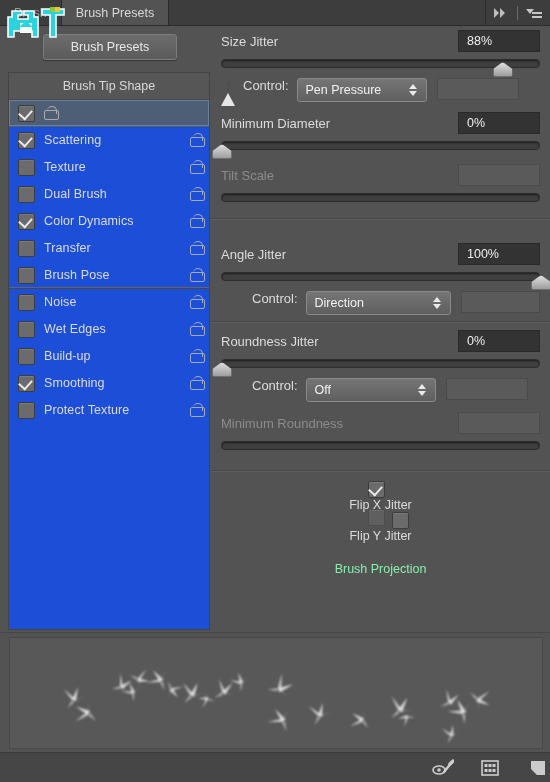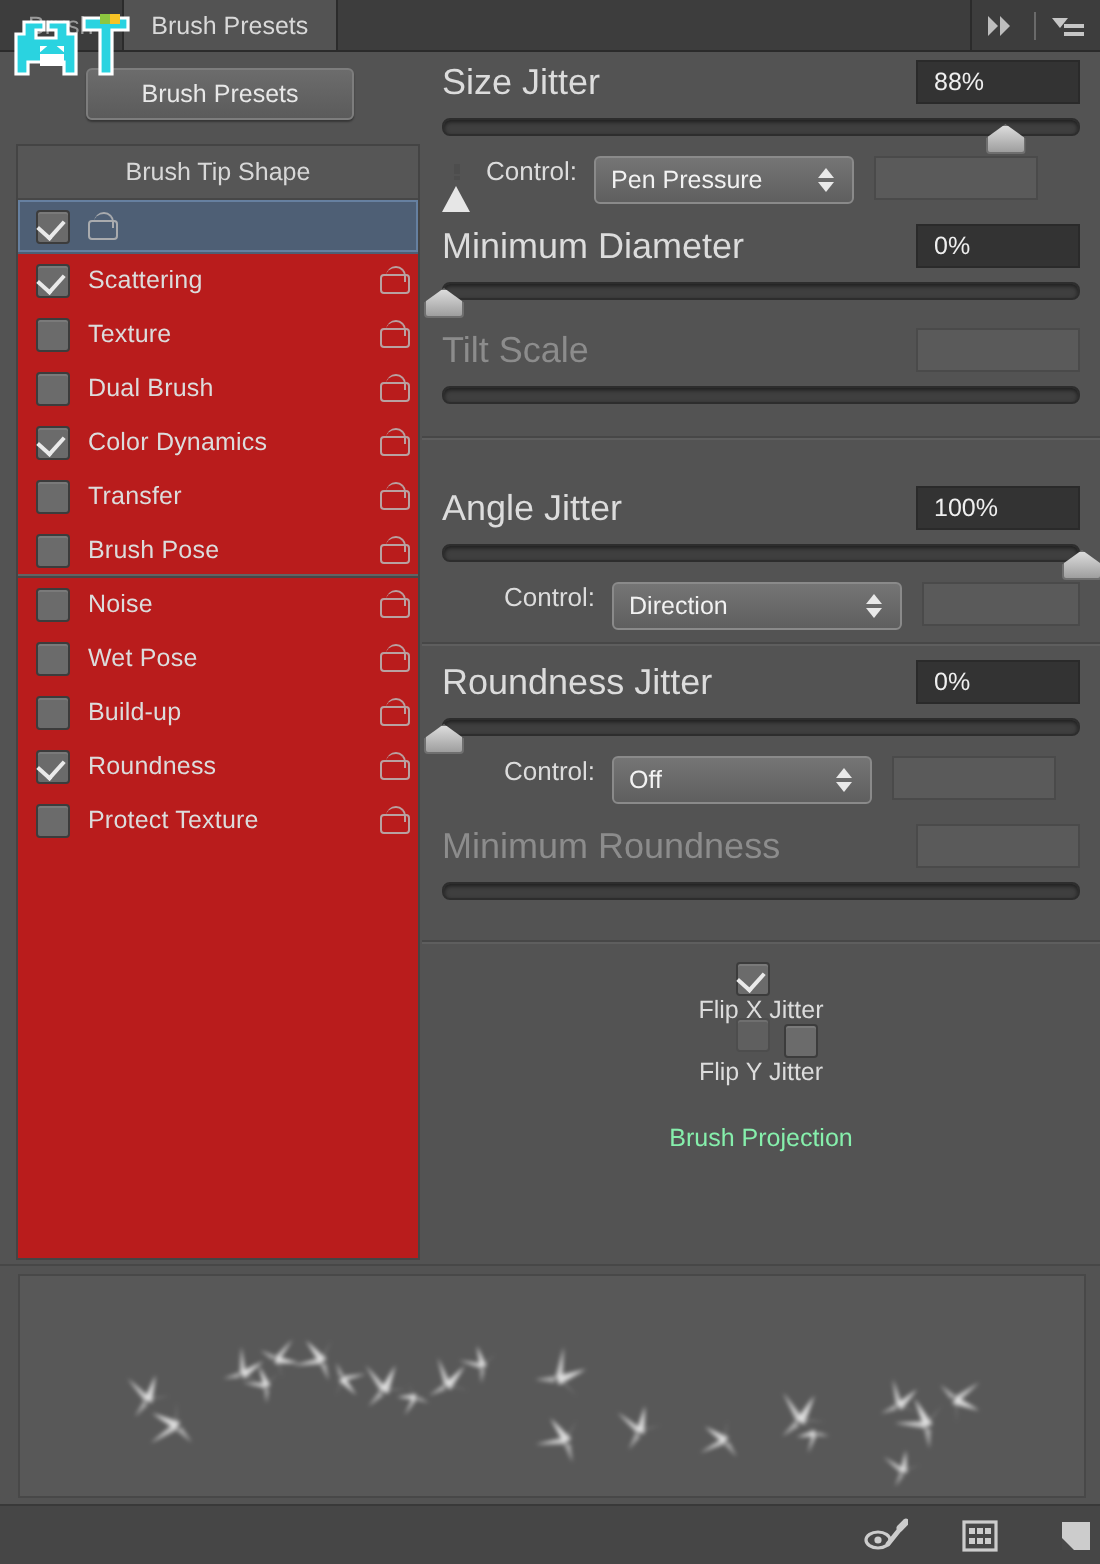--- a/index.html
+++ b/index.html
@@ -62,21 +62,21 @@
     background:linear-gradient(#6c6c6c,#5b5b5b);
     border:1px solid #7d7d7d;border-radius:3px;
     display:flex;align-items:center;justify-content:center;
     font-size:12.5px;color:#e8e8e8;
     box-shadow:0 1px 1px rgba(0,0,0,.35);
   }
 
   
   .leftcol{
     position:absolute;left:8px;top:72px;width:200px;height:556px;
-    background:#b91c1c;border:1px solid #444;
+    background:#1d4ed8;border:1px solid #444;
   }
   .list-head{
     height:26px;display:flex;align-items:center;justify-content:center;
     color:#d8d8d8;font-size:12.5px;
     background:#565656;border-bottom:1px solid #474747;
   }
   .lrow{
     height:26px;display:flex;align-items:center;
     padding:0 6px 0 9px;position:relative;
     border-bottom:1px solid transparent;
@@ -102,21 +102,21 @@
     border:1.6px solid #b9b9b9;border-bottom:none;border-radius:5px 5px 0 0;border-left:none;}
 
   
   .rightcol{
     position:absolute;left:211px;top:26px;width:339px;height:602px;
     background:#535353;
   }
   .vline{position:absolute;left:211px;top:26px;width:1px;height:602px;background:#474747;}
 
   .opt-row{position:relative;height:30px;display:flex;align-items:center;padding:0 10px 0 10px;}
-  .opt-label{font-size:18px;color:#dcdcdc;flex:1;}
+  .opt-label{font-size:13px;color:#dcdcdc;flex:1;}
   .opt-label.dim{color:#8c8c8c;}
   .valbox{
     width:82px;height:22px;background:#333333;border:1px solid #2a2a2a;
     display:flex;align-items:center;padding-left:8px;
     font-size:12.5px;color:#efefef;box-sizing:border-box;
   }
   .valbox.empty{background:#5a5a5a;border:1px solid #4a4a4a;}
 
   .slider-wrap{position:relative;height:22px;margin:0 10px;}
   .track{
@@ -301,37 +301,37 @@
     <div class="lrow">
       <span class="cb"></span>
       <span class="lbl">Noise</span>
       <span class="lock">
           <span class="shackle"></span>
           <span class="body"></span>
         </span>
     </div>
     <div class="lrow">
       <span class="cb"></span>
-      <span class="lbl">Wet Pose</span>
+      <span class="lbl">Wet Edges</span>
       <span class="lock">
           <span class="shackle"></span>
           <span class="body"></span>
         </span>
     </div>
     <div class="lrow">
       <span class="cb"></span>
       <span class="lbl">Build-up</span>
       <span class="lock">
           <span class="shackle"></span>
           <span class="body"></span>
         </span>
     </div>
     <div class="lrow">
       <span class="cb on"></span>
-      <span class="lbl">Roundness</span>
+      <span class="lbl">Smoothing</span>
       <span class="lock">
           <span class="shackle"></span>
           <span class="body"></span>
         </span>
     </div>
     <div class="lrow">
       <span class="cb"></span>
       <span class="lbl">Protect Texture</span>
       <span class="lock">
           <span class="shackle"></span>

